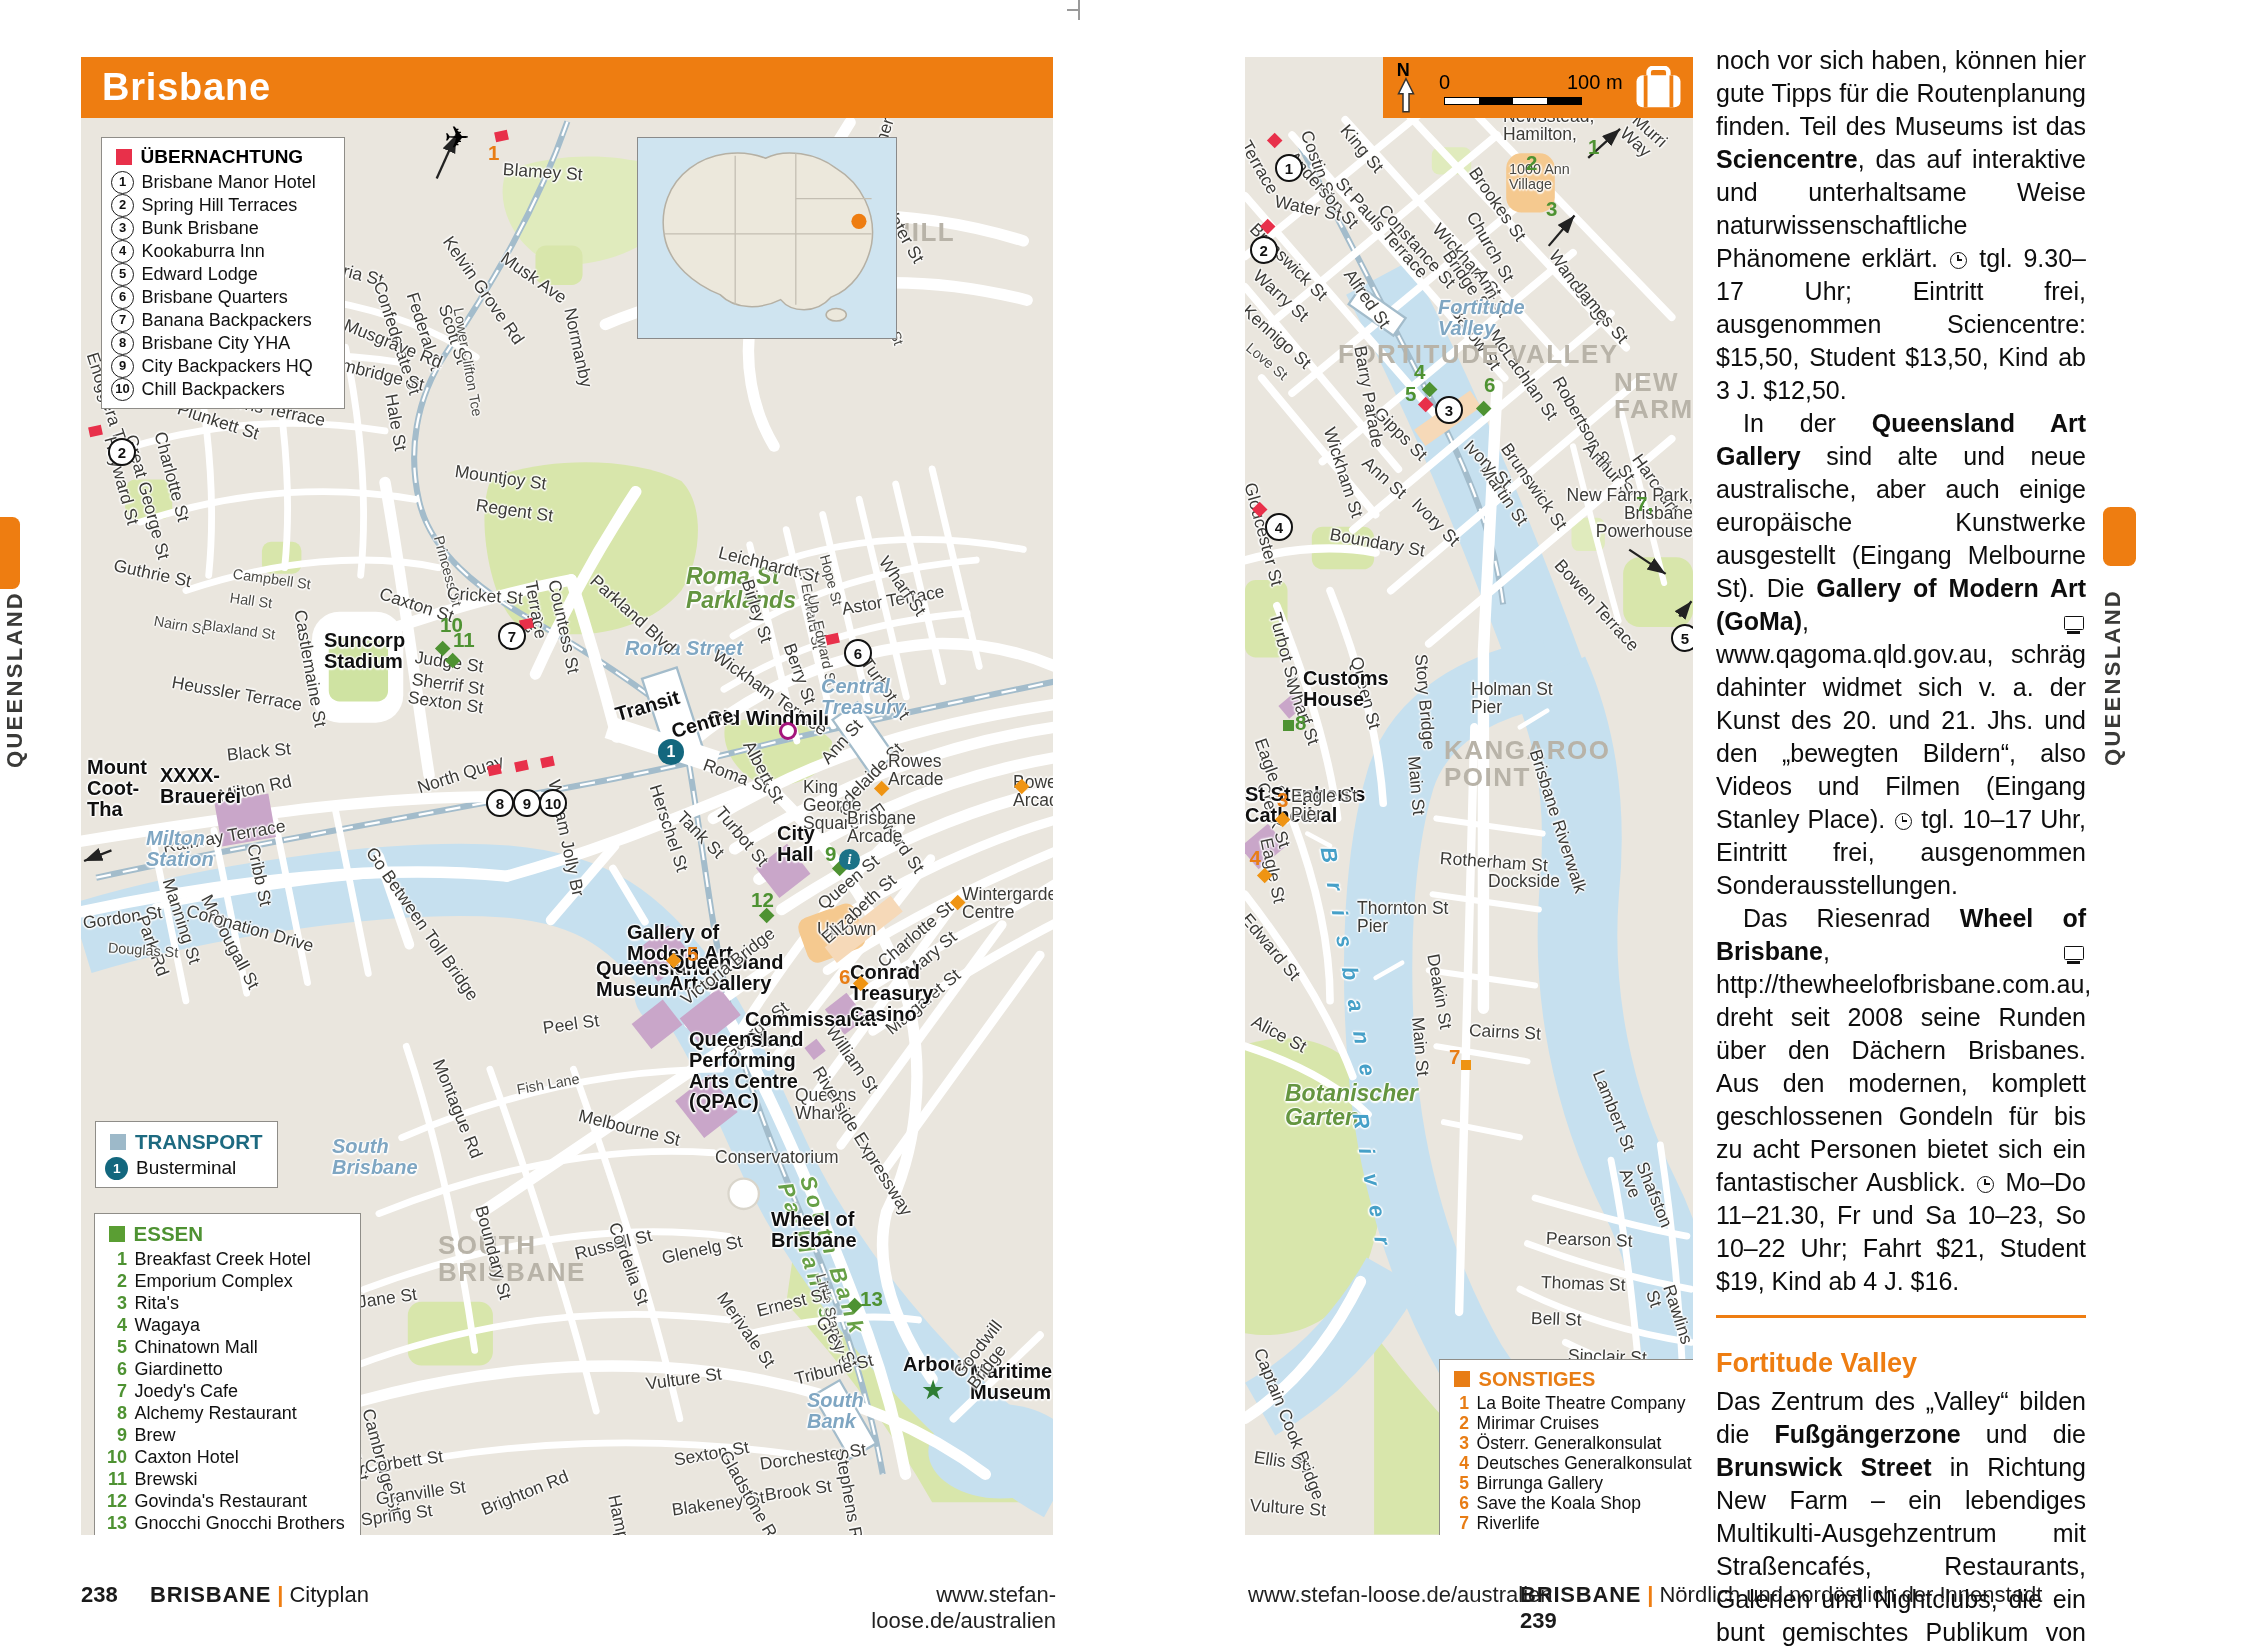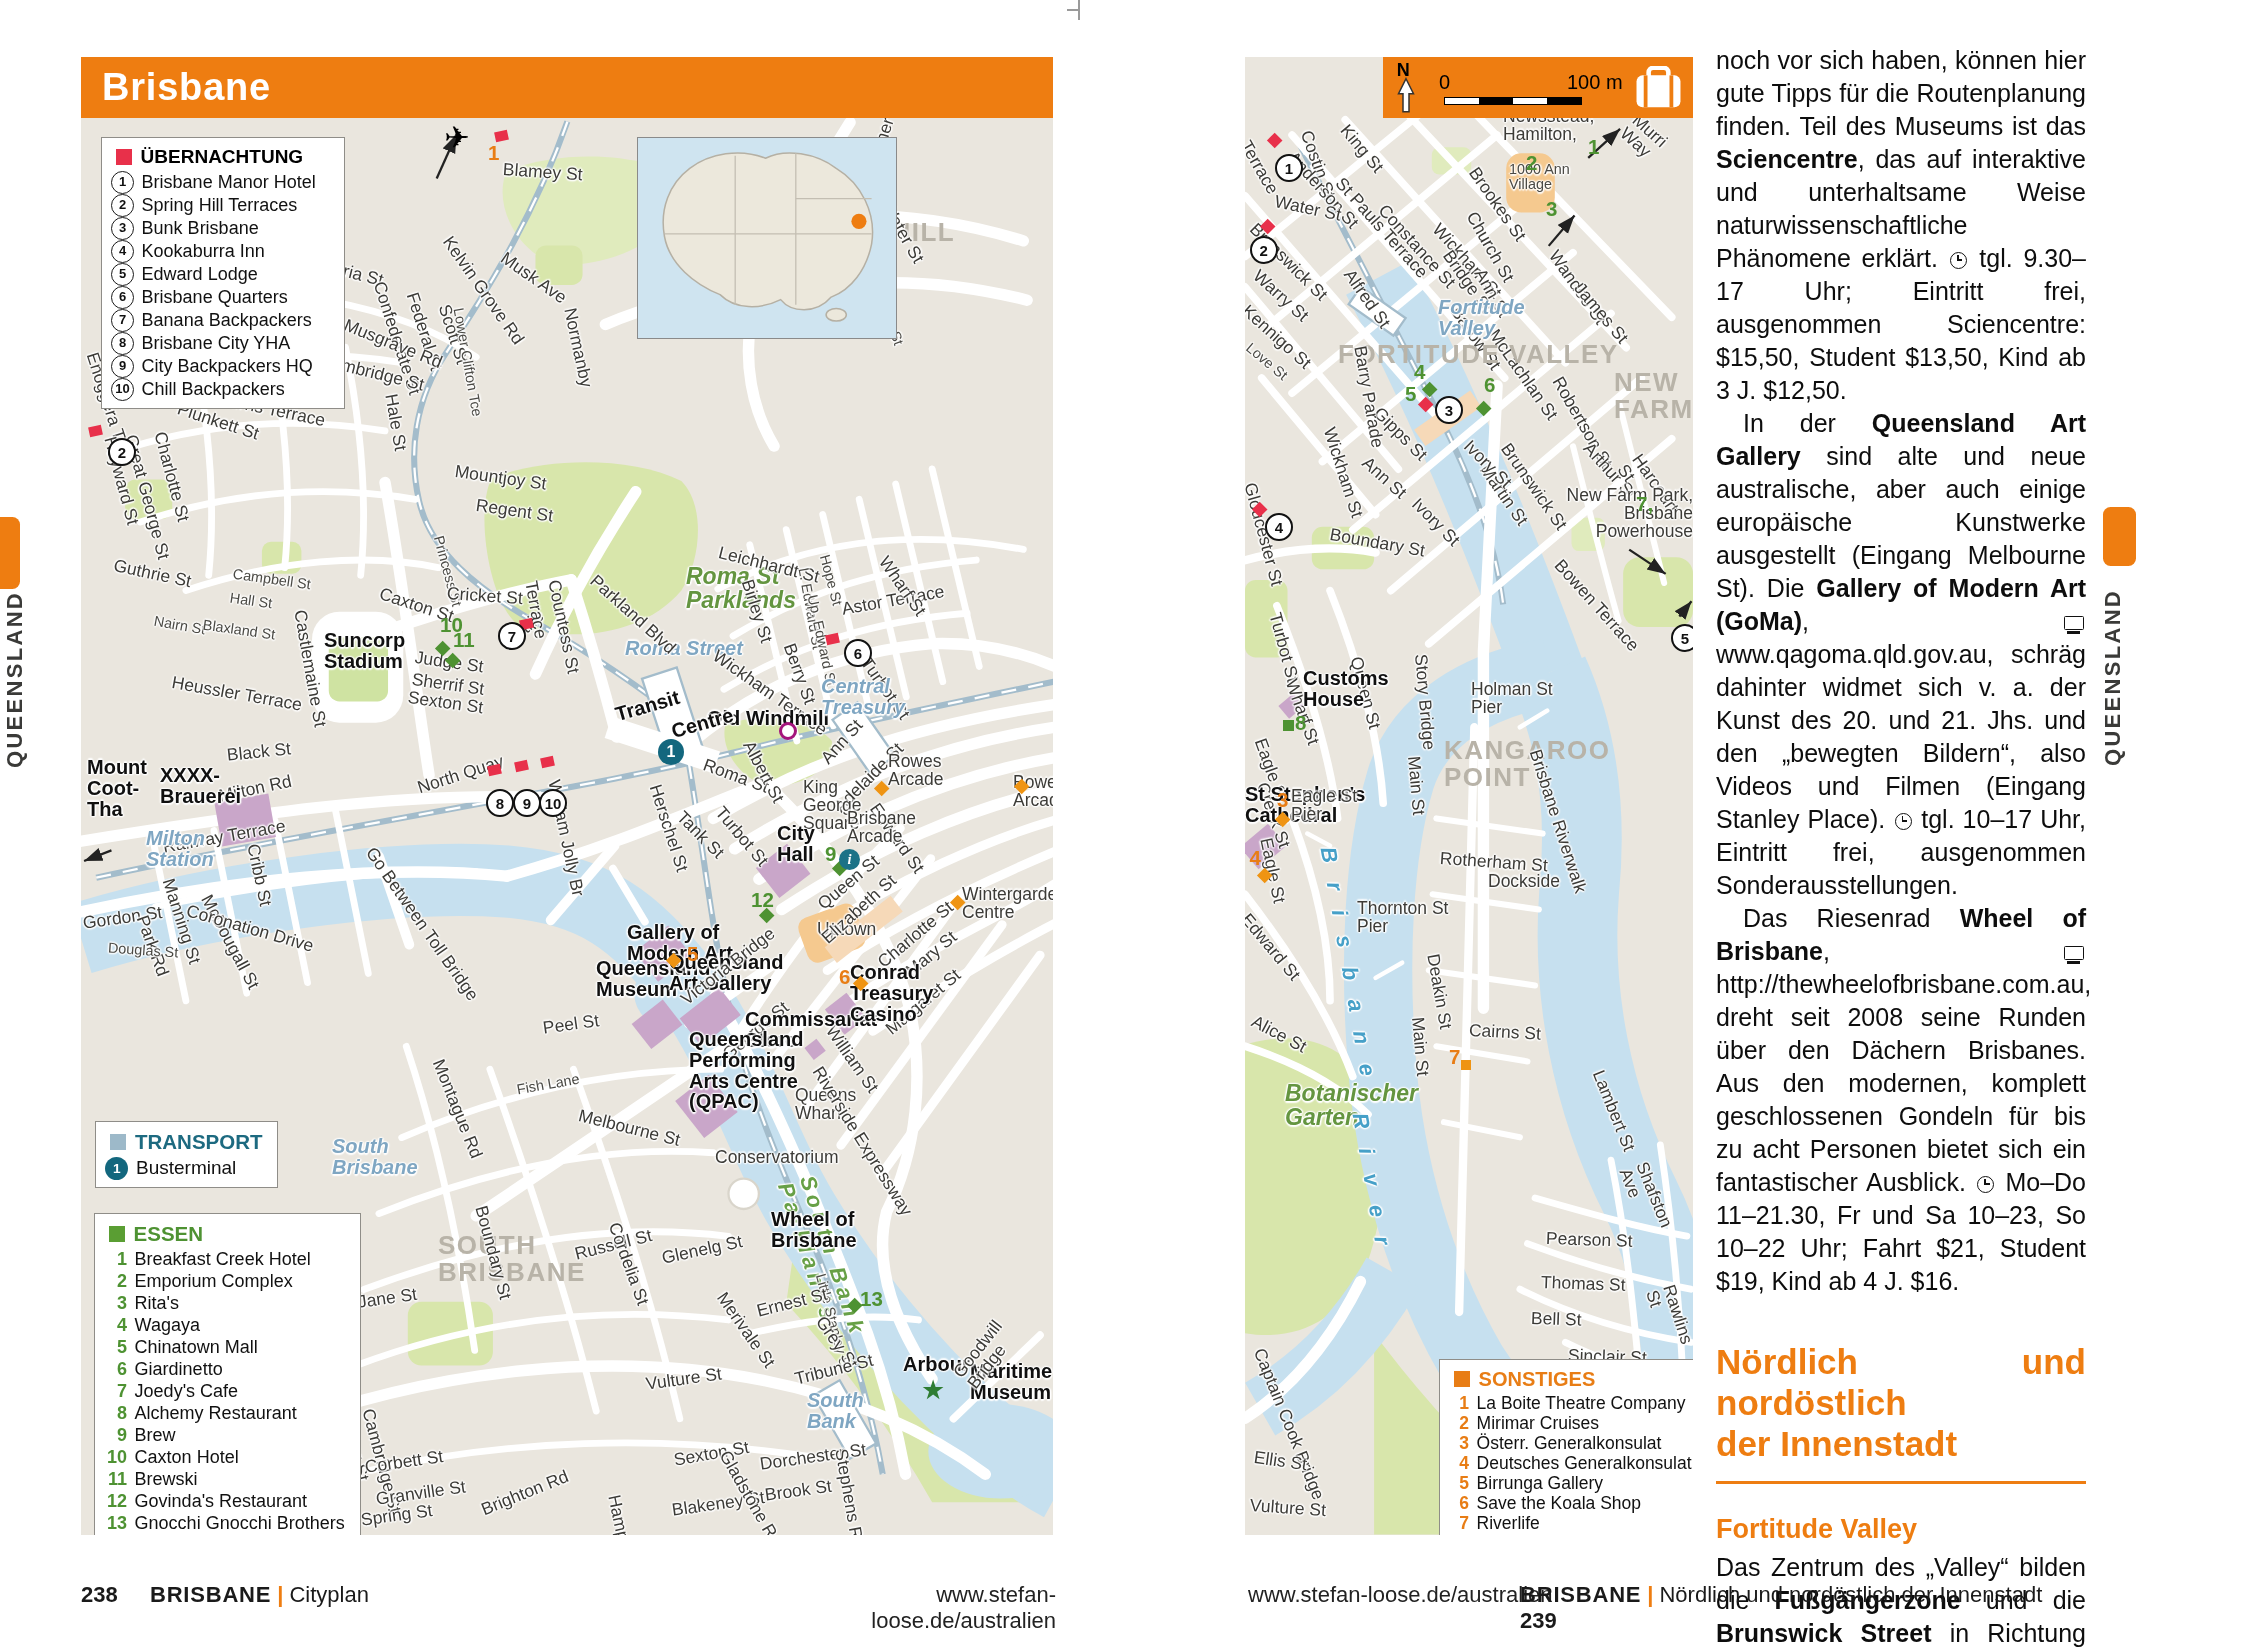--- a/index.html
+++ b/index.html
@@ -878,22 +878,20 @@
         <span class="num">7</span>
         <span class="nm">Riverlife</span>
       </div>
     </div>
 </div>
 
 <div id="article">
     <p><span>noch vor sich haben, können hier gute Tipps für die Routenplanung finden. Teil des Museums ist das </span><span style="font-weight: bold;">Sciencentre</span><span>, das auf interaktive und unterhaltsame Weise naturwissenschaftliche Phänomene erklärt. </span><span class="icc"></span><span> tgl. 9.30–17 Uhr; Eintritt frei, ausgenommen Sciencentre: $15,50, Student $13,50, Kind ab 3 J. $12,50.</span></p>
     <p class="ind"><span>In der </span><span style="font-weight: bold;">Queensland Art Gallery</span><span> sind alte und neue australische, aber auch einige europäische Kunstwerke ausgestellt (Eingang Melbourne St). Die </span><span style="font-weight: bold;">Gallery of Modern Art (GoMa)</span><span>, </span><span class="icw"></span><span> www.qagoma.qld.gov.au, schräg dahinter widmet sich v. a. der Kunst des 20. und 21. Jhs. und den „bewegten Bildern“, also Videos und Filmen (Eingang Stanley Place). </span><span class="icc"></span><span> tgl. 10–17 Uhr, Eintritt frei, ausgenommen Sonderausstellungen.</span></p>
     <p class="ind"><span>Das Riesenrad </span><span style="font-weight: bold;">Wheel of Brisbane</span><span>, </span><span class="icw"></span><span> http://thewheelofbrisbane.com.au, dreht seit 2008 seine Runden über den Dächern Brisbanes. Aus den modernen, komplett geschlossenen Gondeln für bis zu acht Personen bietet sich ein fantastischer Ausblick. </span><span class="icc"></span><span> Mo–Do 11–21.30, Fr und Sa 10–23, So 10–22 Uhr; Fahrt $21, Student $19, Kind ab 4 J. $16.</span></p>
-    <h2>Nördlich und nordöstlich
-der Innenstadt</h2>
     <div class="rule"></div>
     <h3>Fortitude Valley</h3>
     <p><span>Das Zentrum des „Valley“ bilden die </span><span style="font-weight: bold;">Fußgängerzone</span><span> und die </span><span style="font-weight: bold;">Brunswick Street</span><span> in Richtung New Farm – ein lebendiges Multikulti-Ausgehzentrum mit Straßencafés, Restaurants, Galerien und Nightclubs, die ein bunt gemischtes Publikum von Rucksackreisenden, Studenten und Hippies anlocken. Samstagsmorgens wird ein bunter Flohmarkt abgehalten.</span></p>
   </div>
 
 <div class="tab" id="tabL"></div>
 <div class="vtext" id="vtL">QUEENSLAND</div>
 <div class="tab" id="tabR"></div>
 <div class="vtext" id="vtR">QUEENSLAND</div>
 

